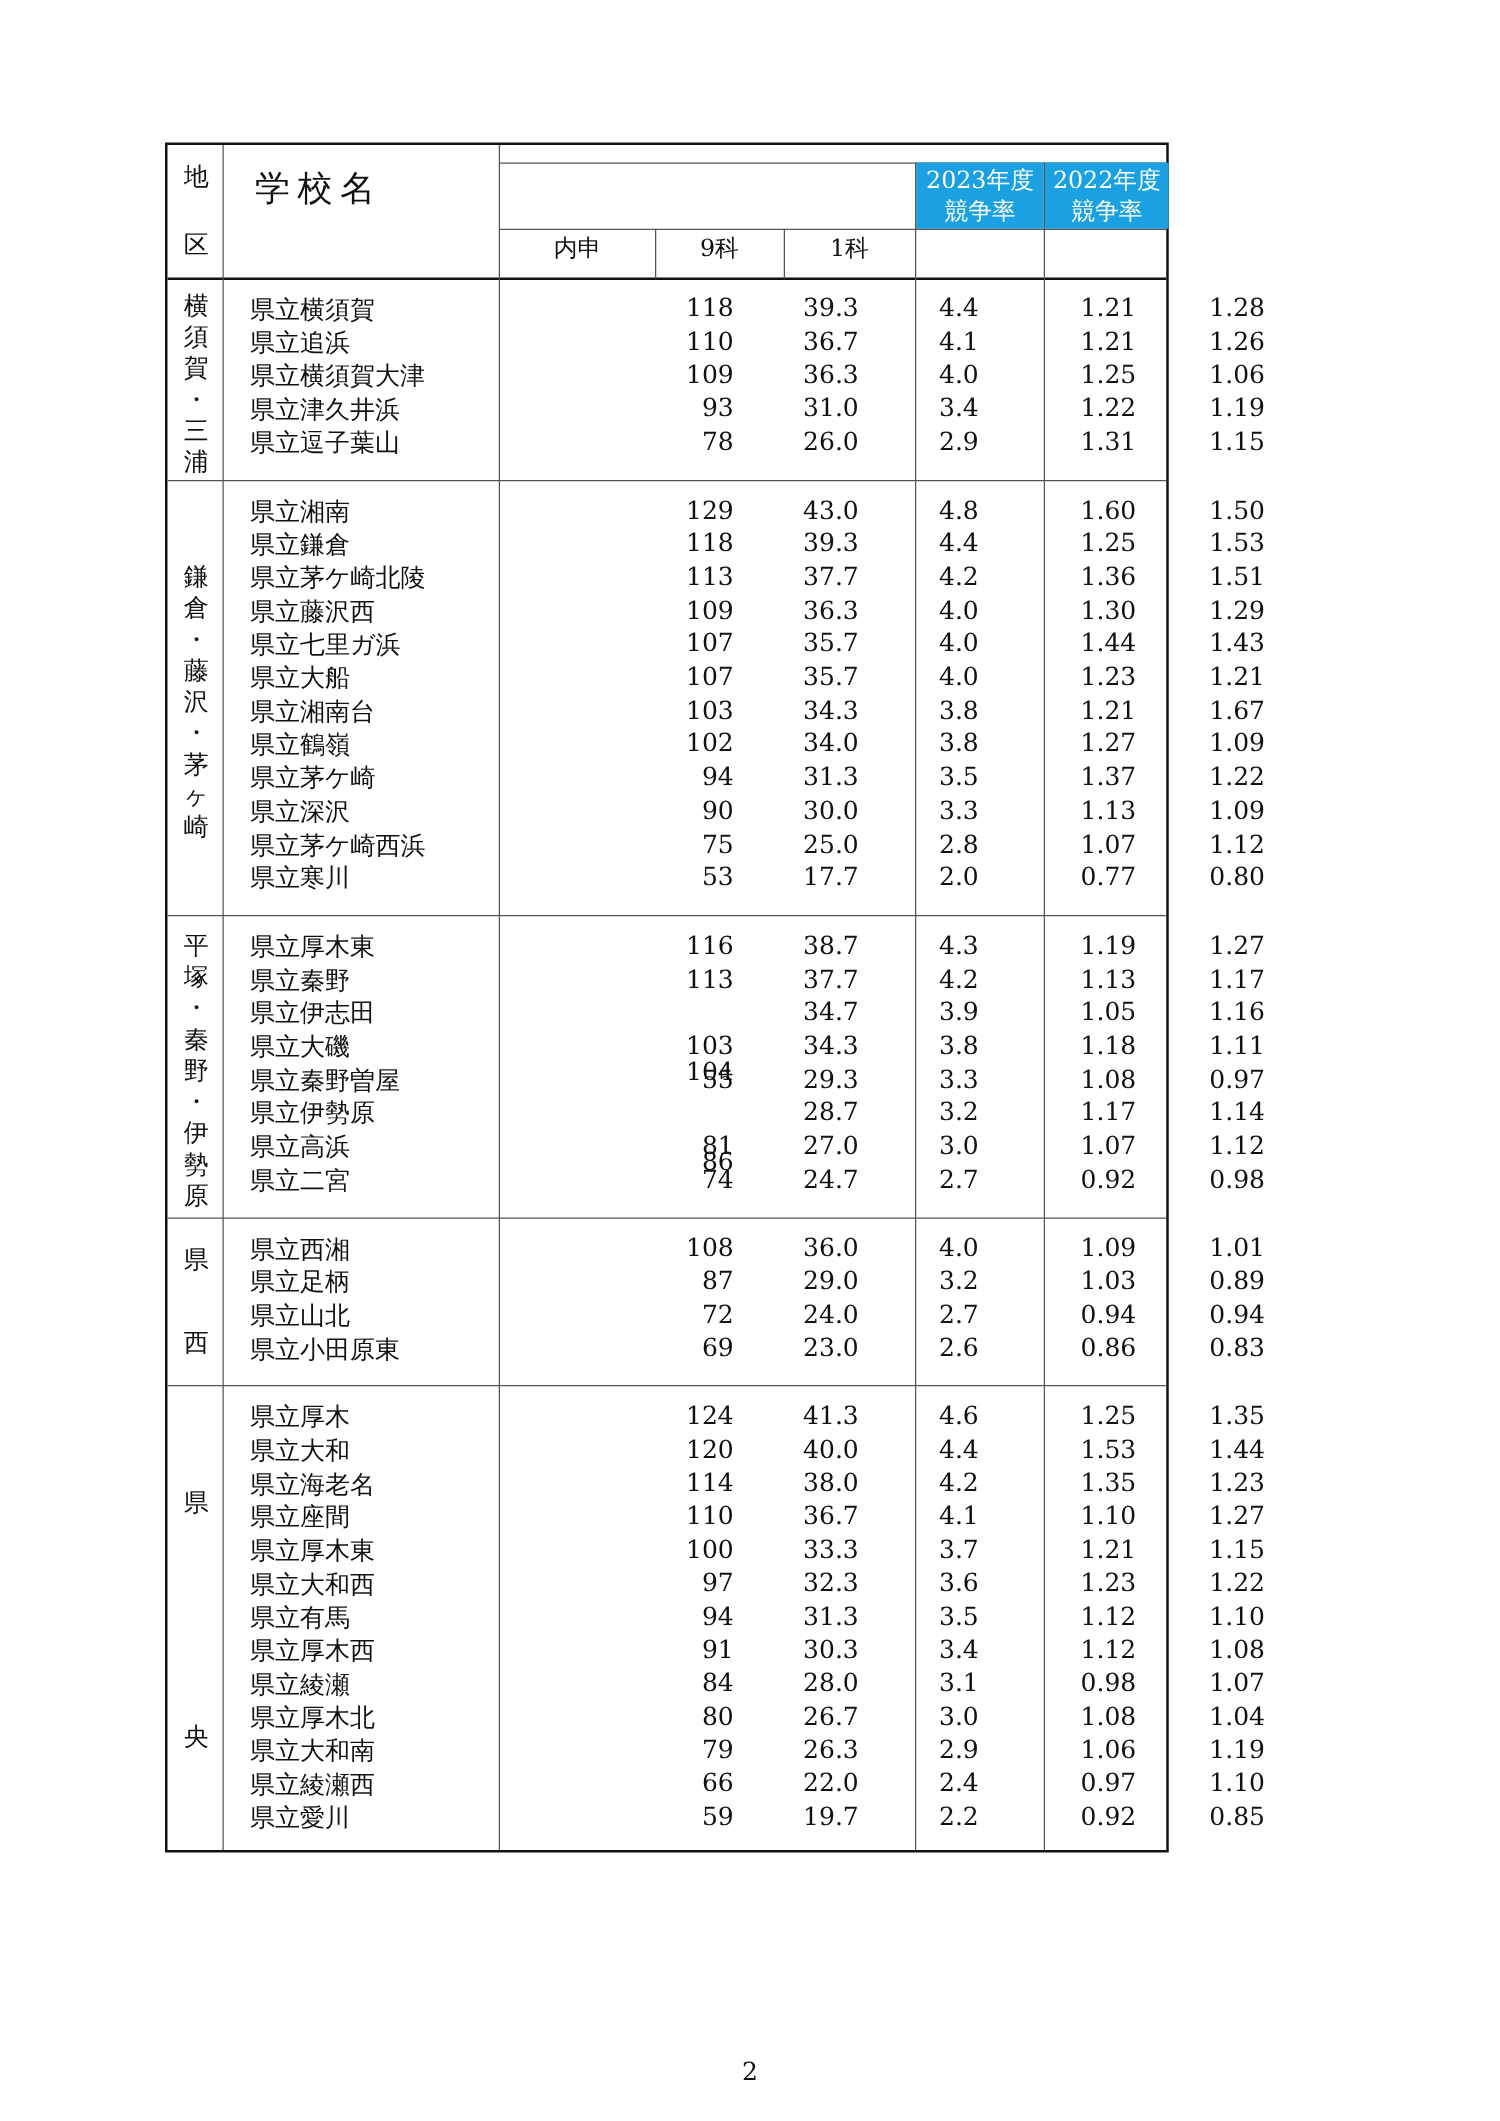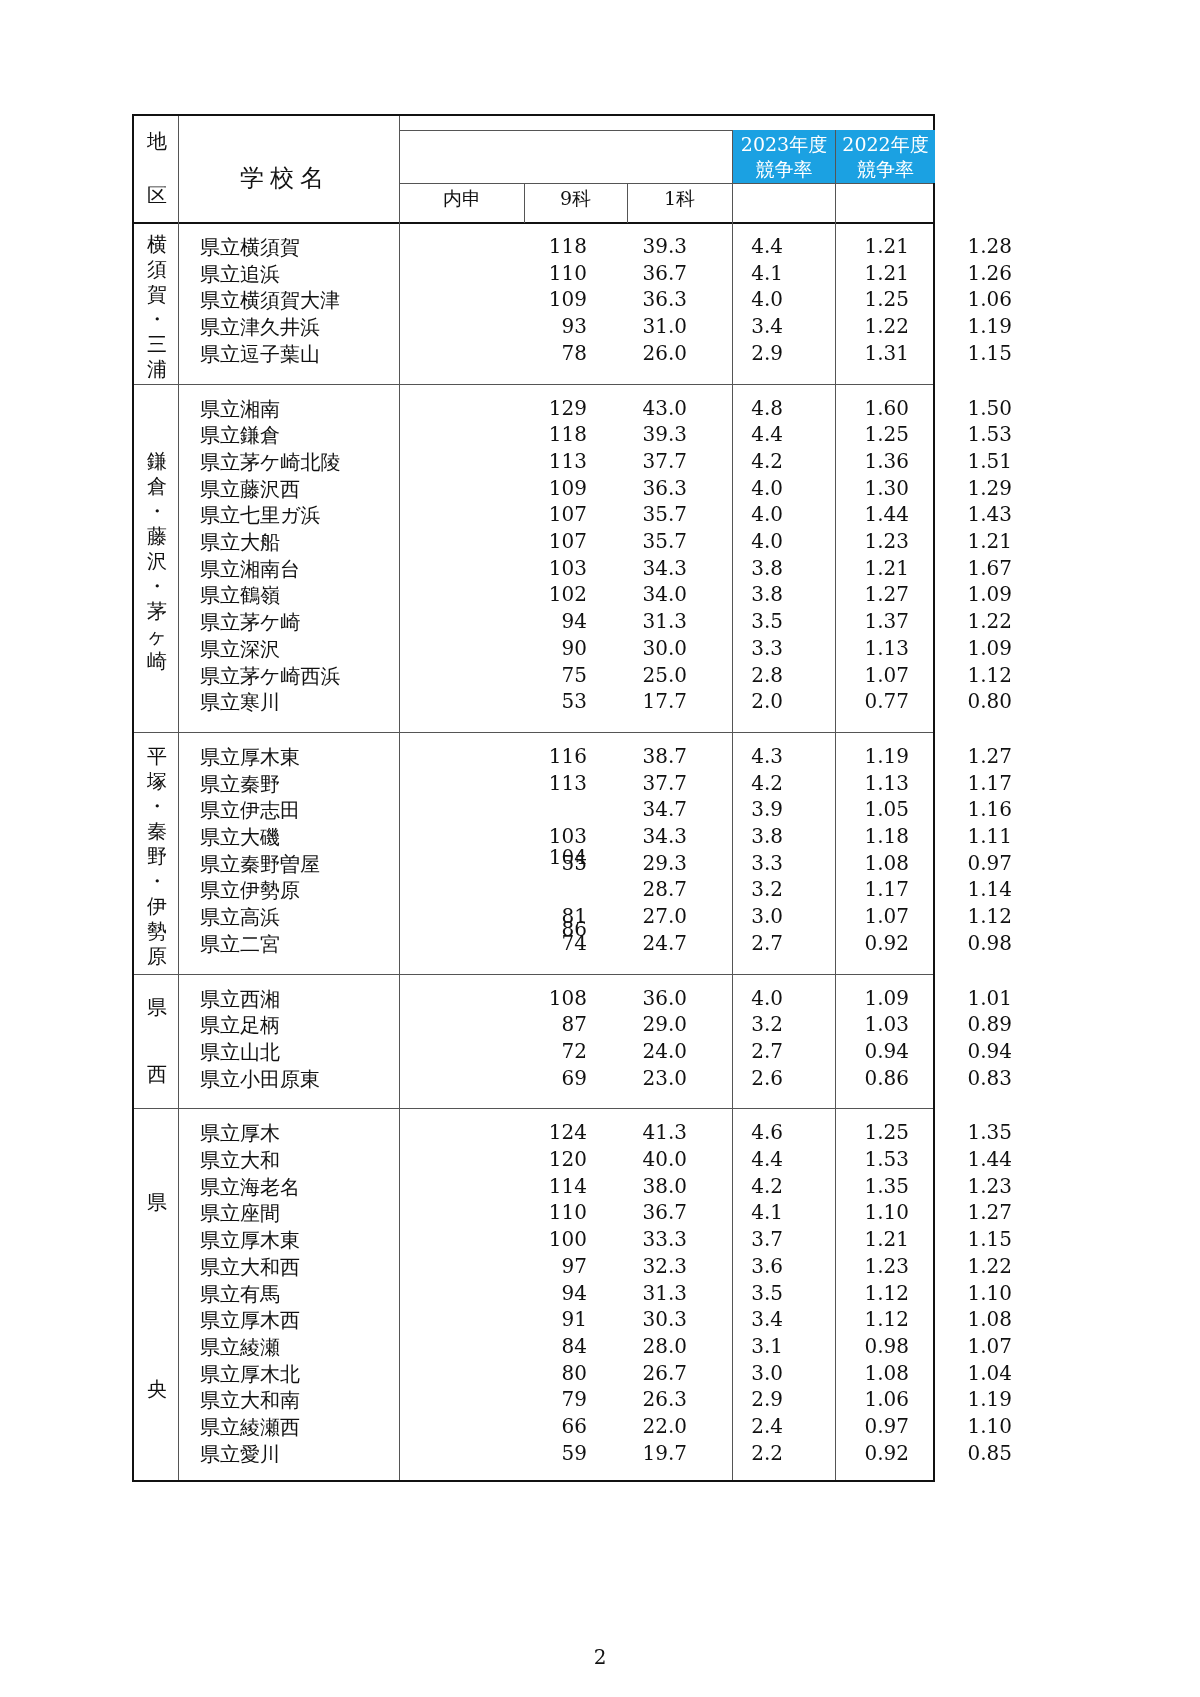--- a/index.html
+++ b/index.html
@@ -8,21 +8,21 @@
   .page { position:absolute; left:0; top:0; width:1200px; height:1697px; }
 
   .tbl { position:absolute; left:132px; top:114px; width:803px; height:1368px;
          border:2px solid #111; box-sizing:border-box; }
   .vline { position:absolute; top:0; bottom:0; width:0; border-left:1px solid #555; }
   .hline { position:absolute; left:0; right:0; height:0; border-top:1px solid #555; }
   .hline.thick { border-top:2px solid #111; }
 
   .hdr-district { position:absolute; left:0; width:46px; text-align:center;
                   font-size:20px; }
-  .hdr-school { position:absolute; left:70px; top:46px; font-size:24px; letter-spacing:6px;margin-left:36px; }
+  .hdr-school { position:absolute; left:70px; top:16px; font-size:28px; letter-spacing:6px; }
   .band-yellow { position:absolute; left:266px; top:14px; width:332px; height:53px;
                  background:#ffff00; display:flex; align-items:center; justify-content:center;
                  font-size:20px; }
   .band-blue { position:absolute; top:14px; height:53px; background:#1ba1e2; color:#fff;
                font-size:19px; line-height:25px; text-align:center;
                display:flex; flex-direction:column; justify-content:center; }
   .band-line { position:absolute; top:14px; left:266px; right:0; height:0; border-top:1px solid #555; }
   .sub { position:absolute; top:70px; font-size:19px; text-align:center; }
 
   .district-label { position:absolute; left:0; width:46px; text-align:center; font-size:20px;

